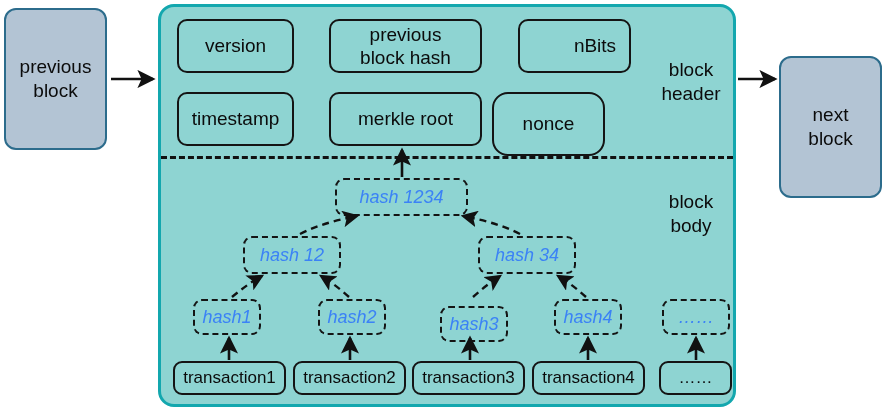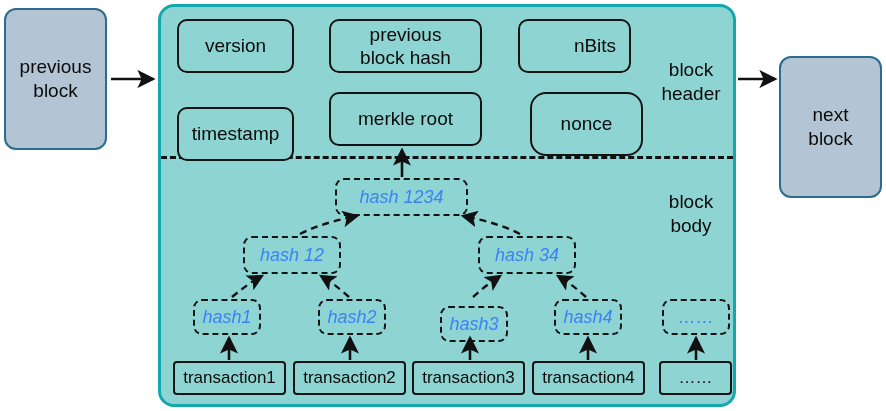--- a/index.html
+++ b/index.html
@@ -74,23 +74,23 @@
     justify-content: center;
     text-align: center;
     font-size: 19px;
     color: #0b0b0b;
     line-height: 1.22;
     box-sizing: border-box;
   }
   #field-version     { left: 177px; top: 19px;  width: 117px; height: 54px; }
   #field-prevhash    { left: 329px; top: 19px;  width: 153px; height: 54px; }
   #field-nbits       { left: 518px; top: 19px;  width: 113px; height: 54px; padding-left: 41px; }
-  #field-timestamp   { left: 177px; top: 92px;  width: 117px; height: 54px; margin-top: 15px; }
+  #field-timestamp   { left: 177px; top: 92px;  width: 117px; height: 54px; }
   #field-merkleroot  { left: 329px; top: 92px;  width: 153px; height: 54px; }
-  #field-nonce       { left: 530px; top: 92px;  width: 113px; height: 64px; border-radius: 16px; }
+  #field-nonce       { left: 492px; top: 92px;  width: 113px; height: 64px; border-radius: 16px; }
 
   
   .side-label {
     position: absolute;
     text-align: center;
     font-size: 19px;
     color: #0b0b0b;
     line-height: 1.28;
   }
   #label-block-header { left: 648px; top: 58px;  width: 86px; }
@@ -118,21 +118,21 @@
   #node-hash2    { left: 318px; top: 299px; width: 68px;  height: 36px; align-items: center; }
   #node-hash3    { left: 440px; top: 299px; width: 68px;  height: 36px; margin-top: 7px; }
   #node-hash4    { left: 554px; top: 299px; width: 68px;  height: 36px; }
   #node-hashdots { left: 662px; top: 299px; width: 68px;  height: 36px; }
 
   
   .tx-box {
     position: absolute;
     background: #8ed4d2;
     border: 2px solid #141414;
-    border-radius: 4px;
+    border-radius: 9px;
     display: flex;
     align-items: center;
     justify-content: center;
     text-align: center;
     font-size: 17px;
     color: #0b0b0b;
     box-sizing: border-box;
   }
   #tx-1    { left: 173px; top: 361px; width: 113px; height: 34px; }
   #tx-2    { left: 293px; top: 361px; width: 113px; height: 34px; }

